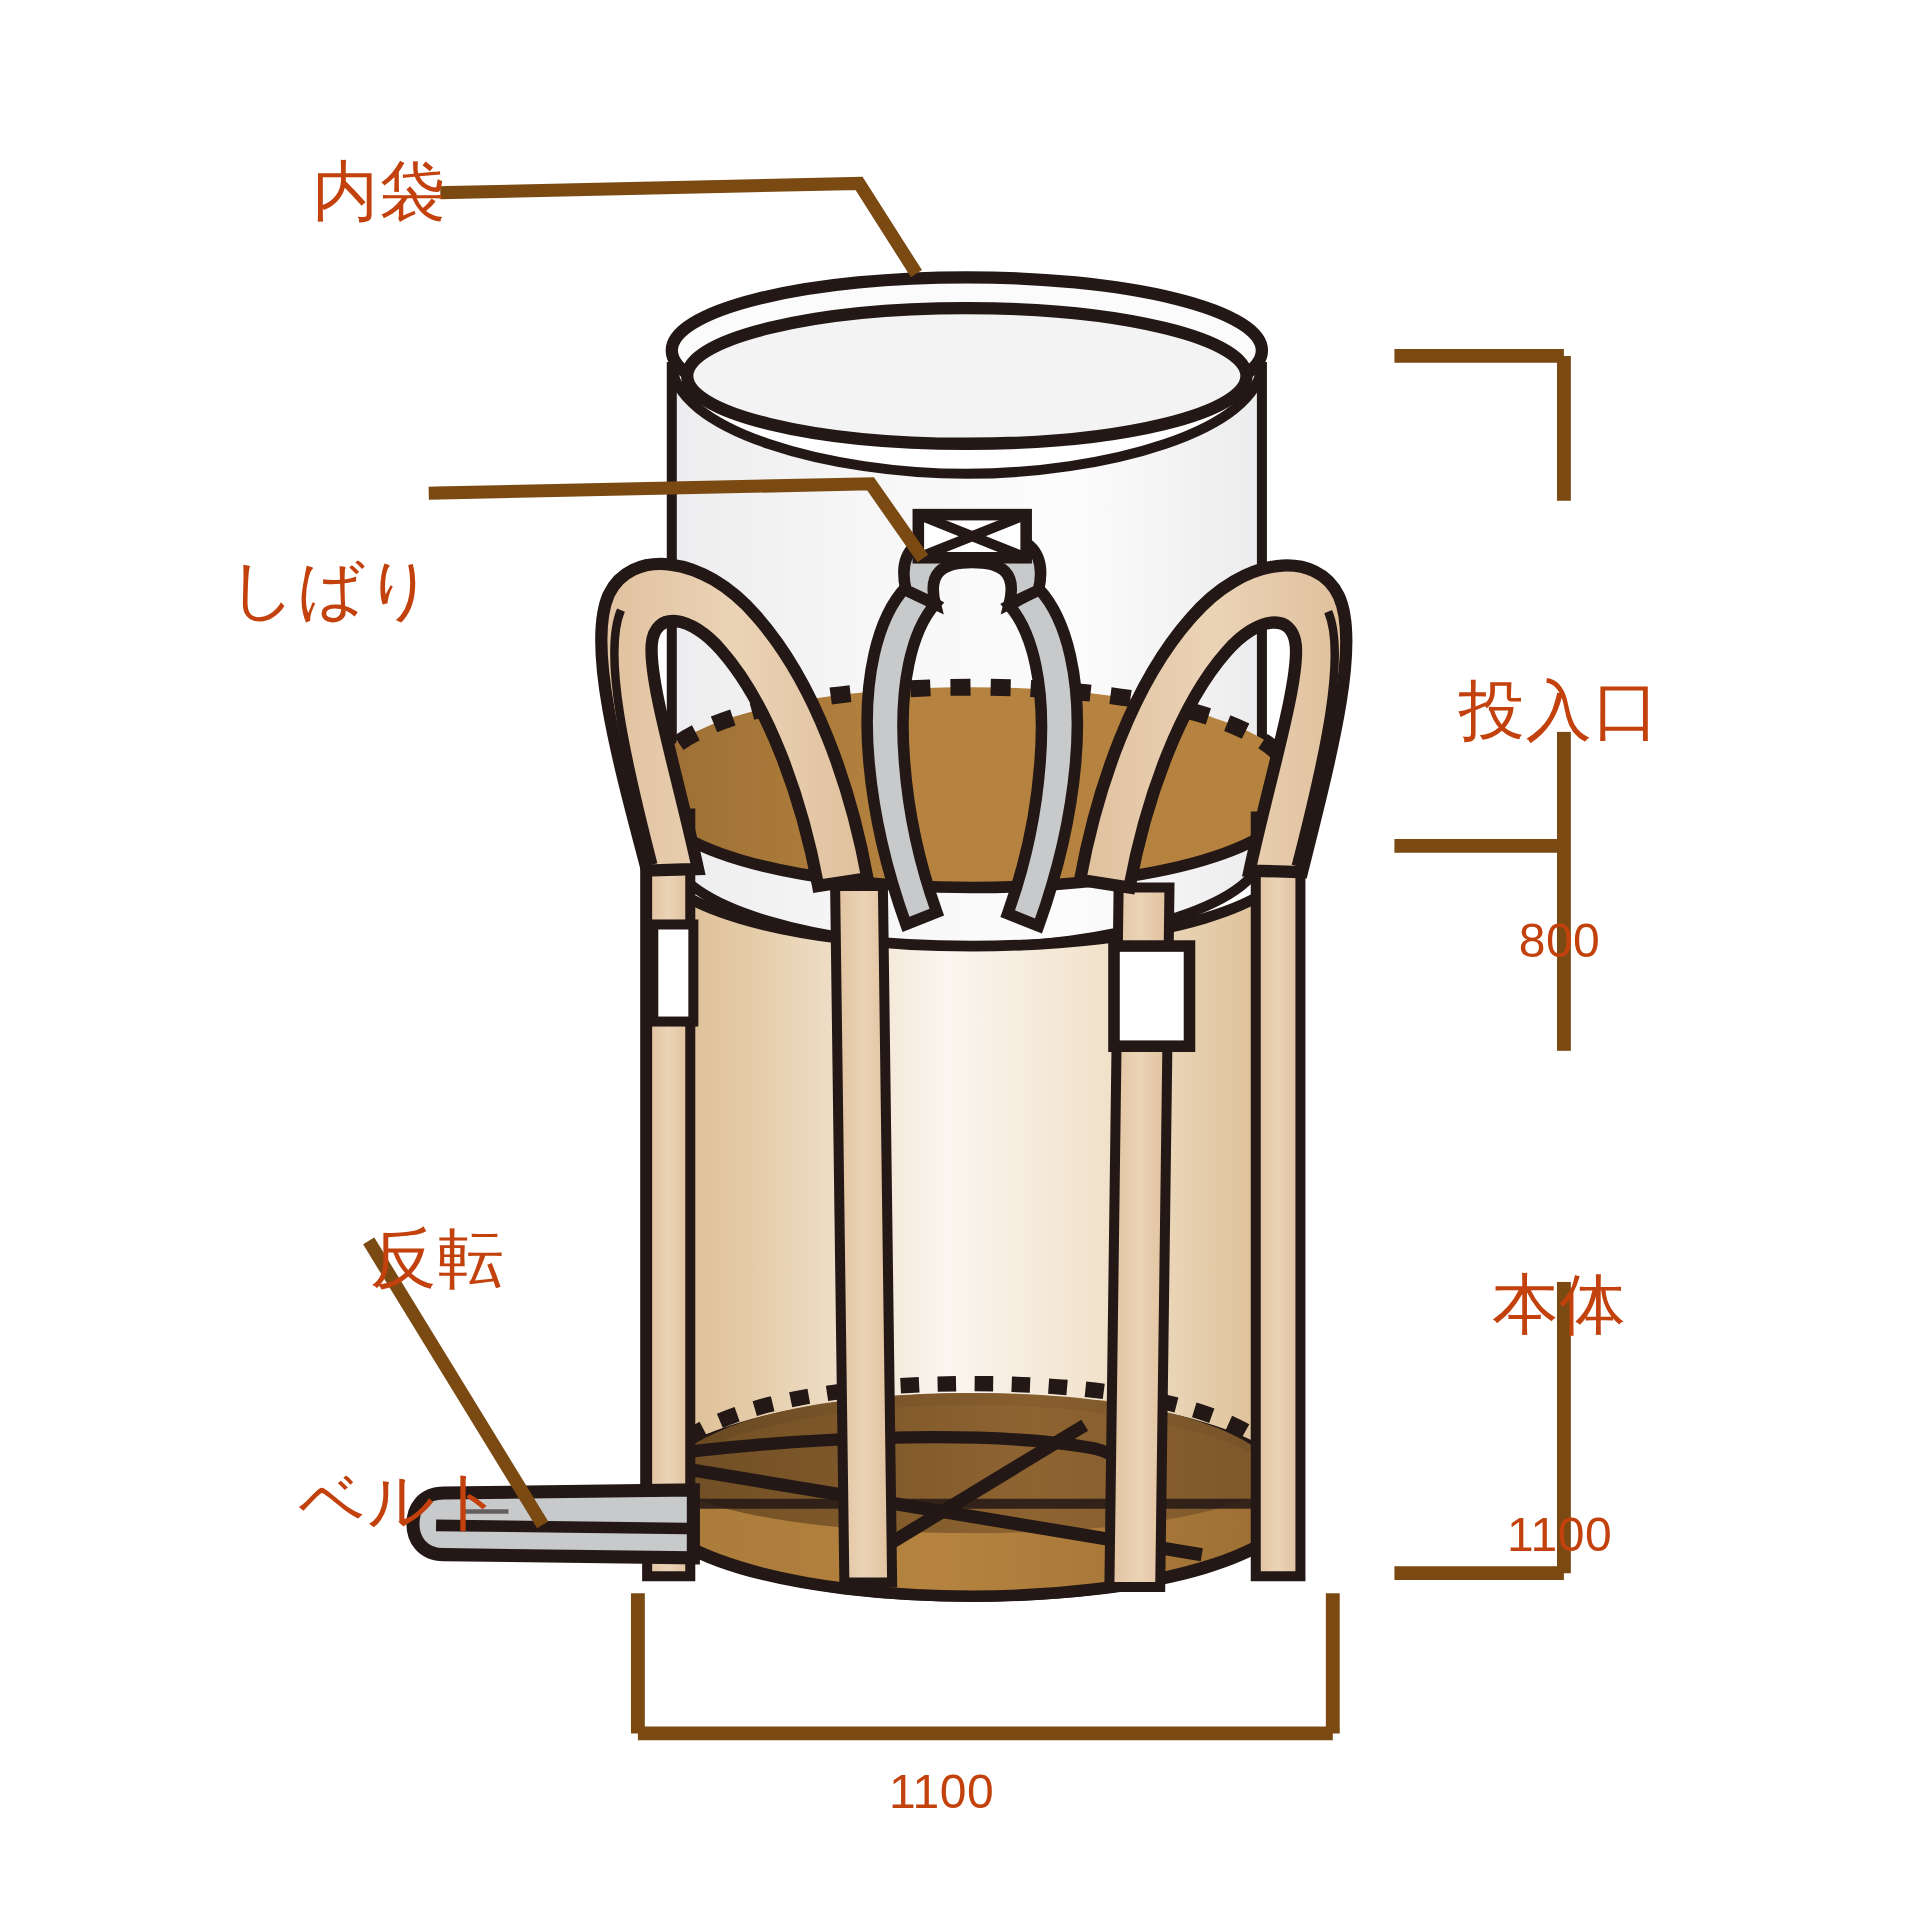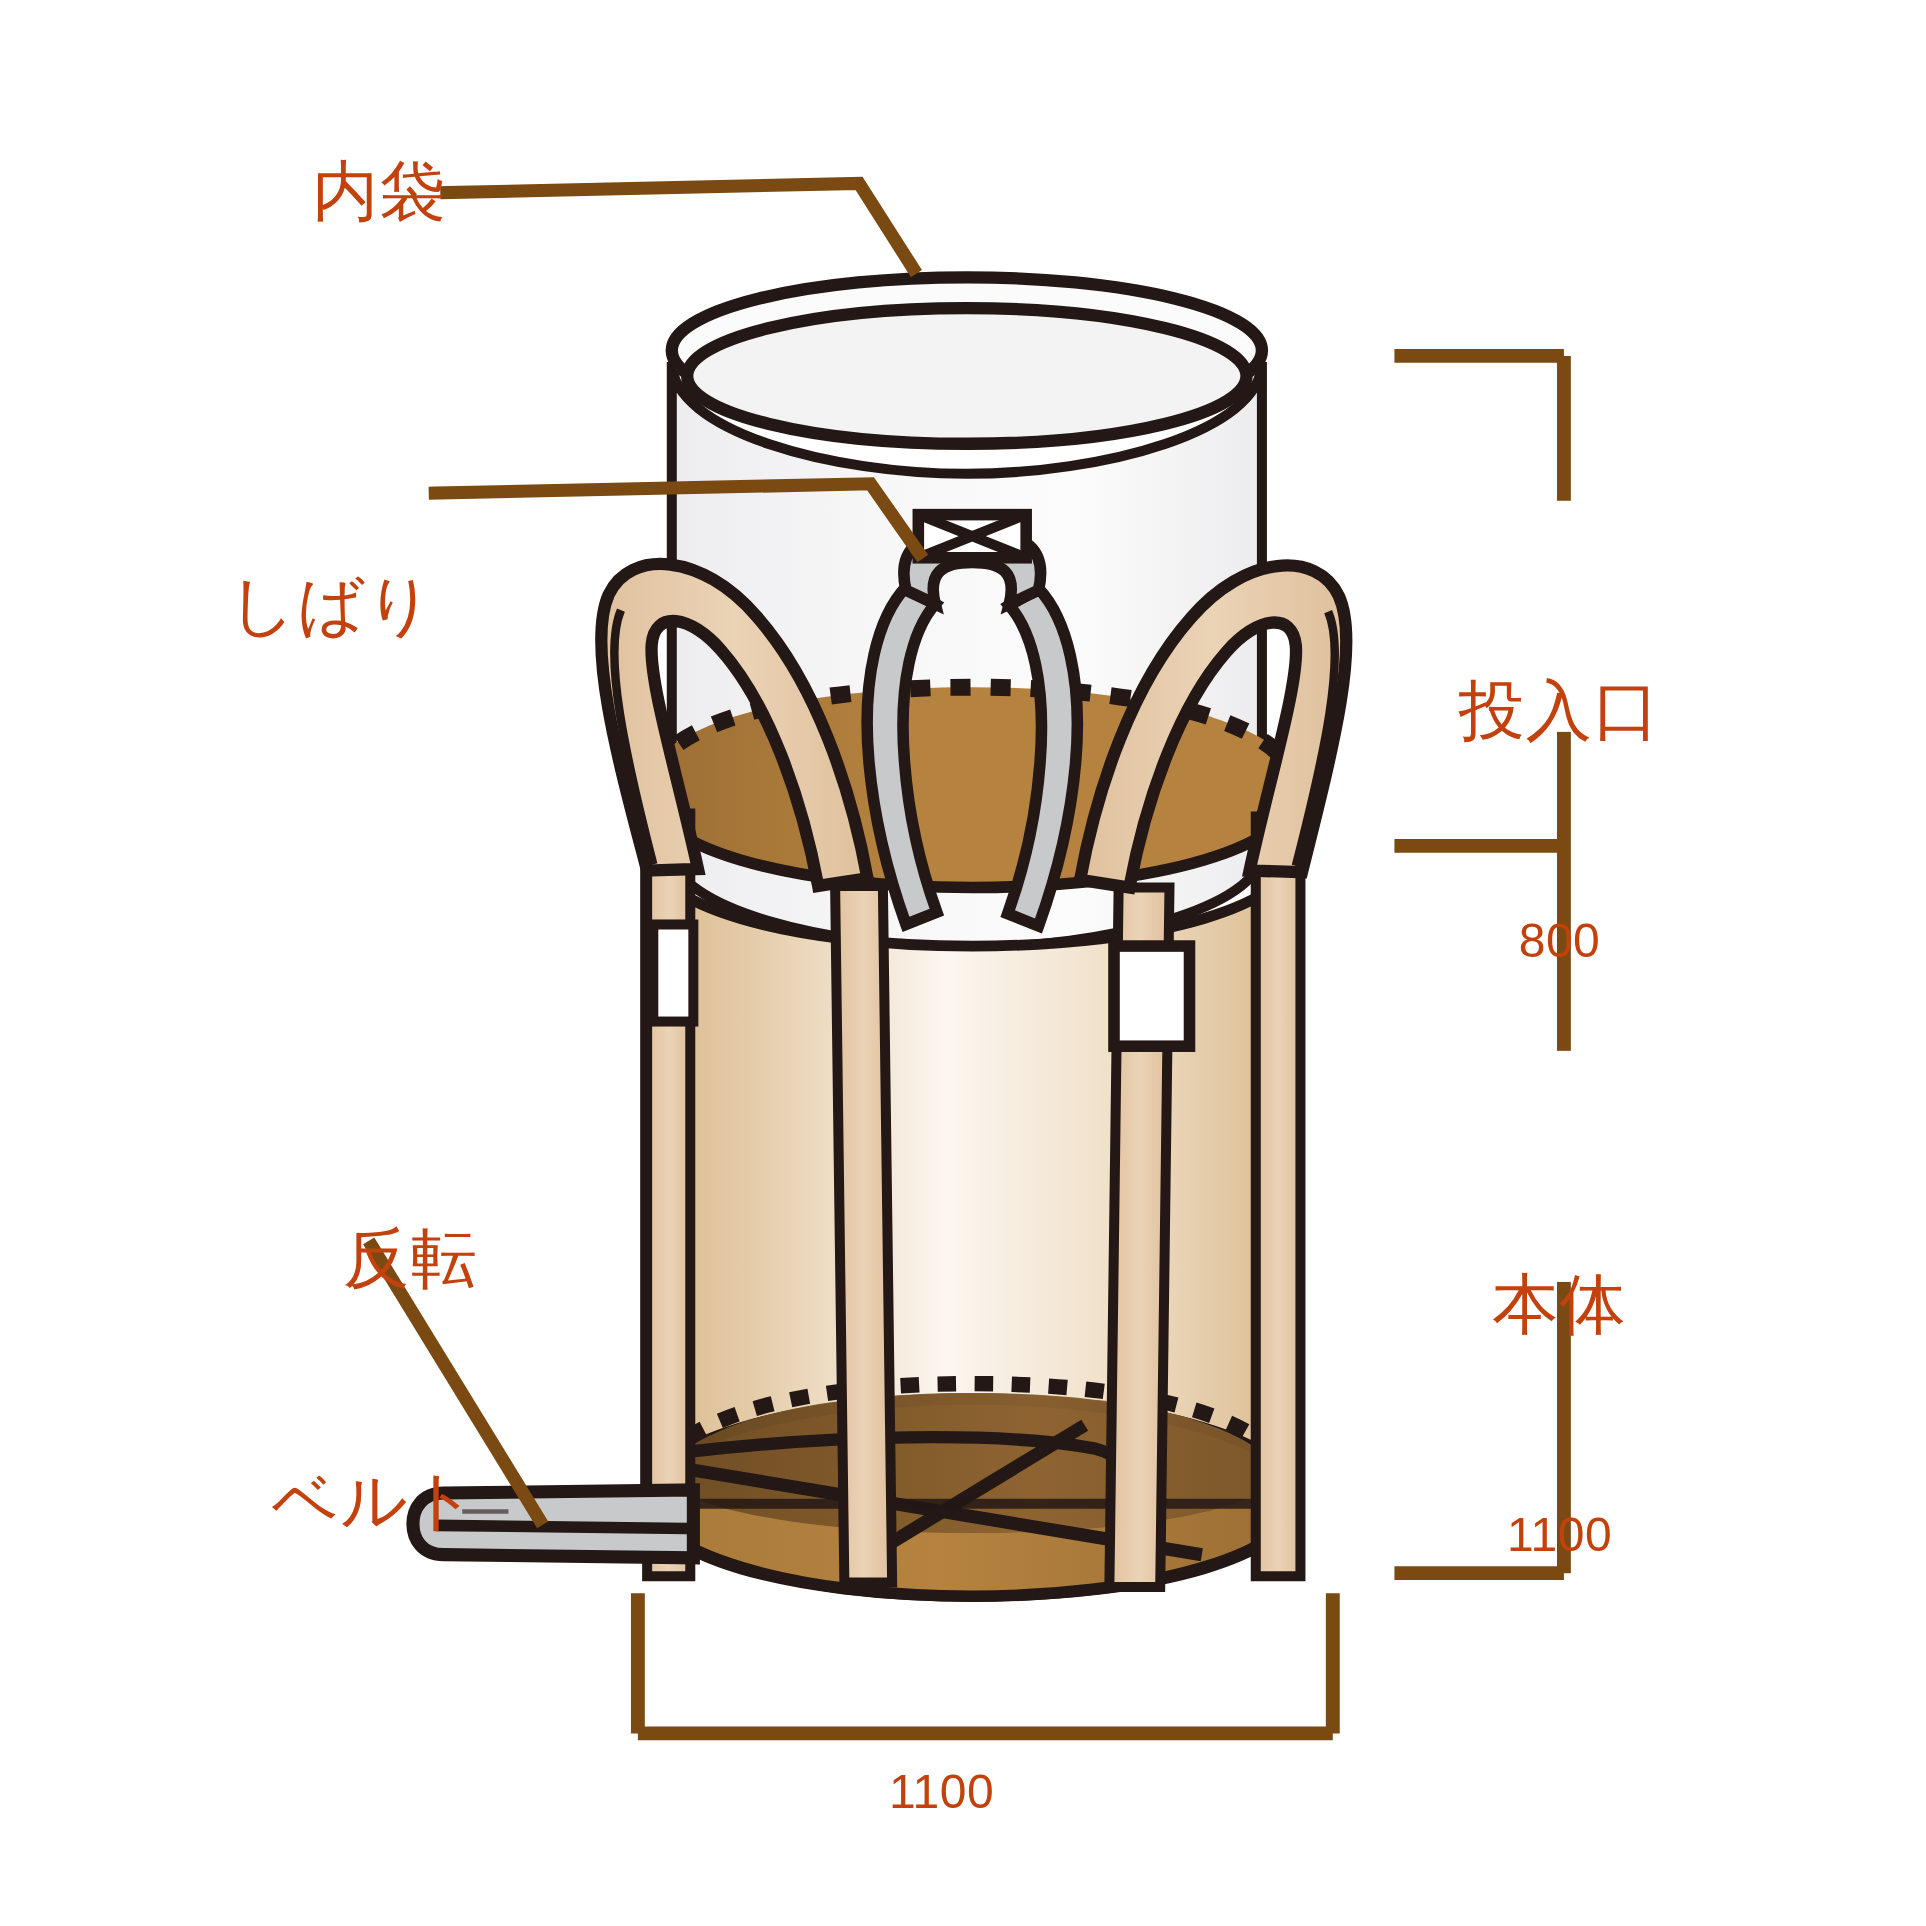--- a/index.html
+++ b/index.html
@@ -232,25 +232,25 @@
       <path d="M 2030 1098 L 2030 2042 M 1810 2042 L 2030 2042"></path>
       <path d="M 828 2068 L 828 2250 M 828 2250 L 1730 2250 M 1730 2068 L 1730 2250"></path>
     </g>
 
     <rect x="1862" y="650" width="330" height="300" fill="#ffffff"></rect>
     <rect x="1862" y="1364" width="330" height="300" fill="#ffffff"></rect>
   </svg>
 
   <div class="lbl right" style="left:0; top:151px; width:447px;">内袋</div>
 
-  <div class="lbl right" style="left:0; top:404px; width:435px;">
+  <div class="lbl right" style="left:0; top:388px; width:435px;">
     <div>しばり</div>
   </div>
 
-  <div class="lbl right" style="left:0; top:1057px; width:478px;">
+  <div class="lbl right" style="left:0; top:1057px; width:478px;padding-left:27px;">
     <div>反転</div>
     <div>ベルト</div>
   </div>
 
   <div class="lbl center" style="left:1421px; top:509px; width:277px;">
     <div>投入口</div>
     <div class="num">800</div>
   </div>
 
   <div class="lbl center" style="left:1421px; top:1103px; width:277px;">

